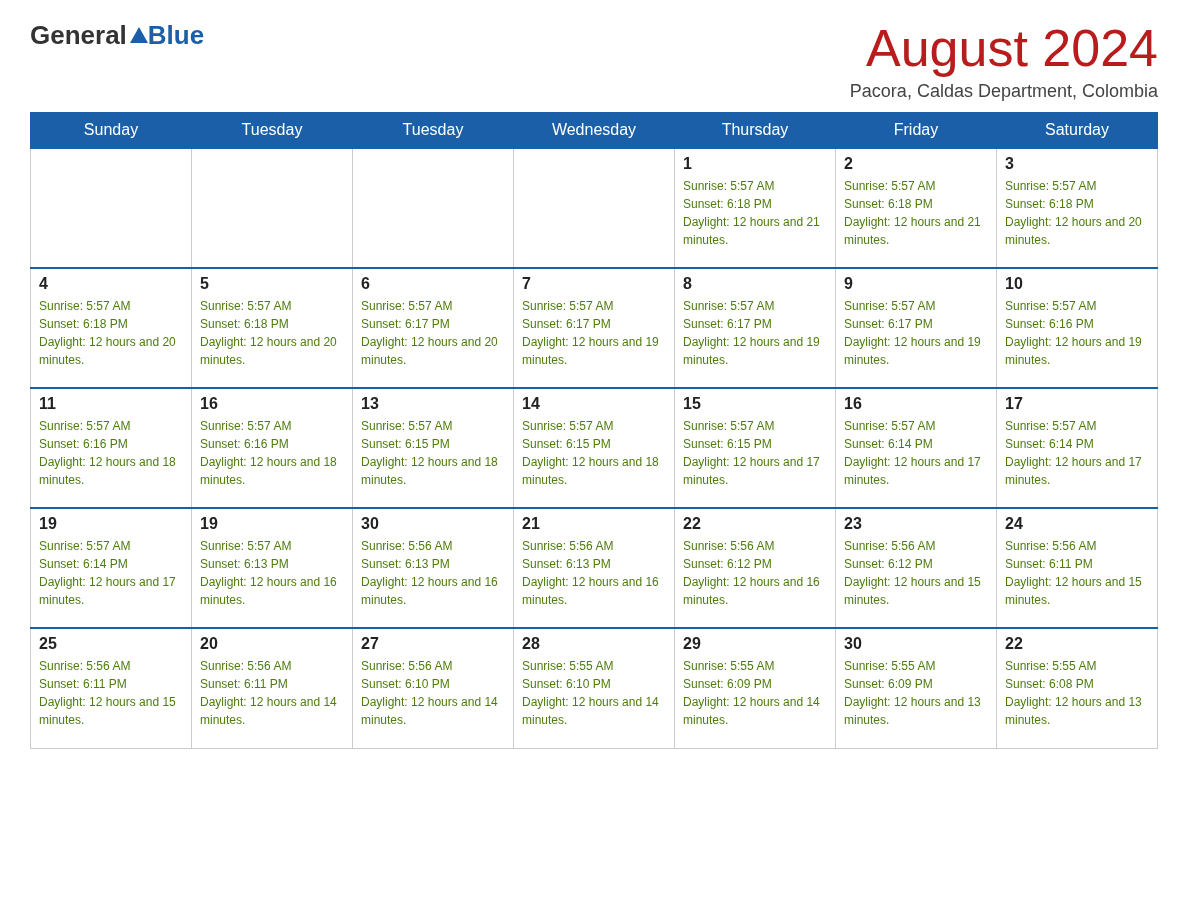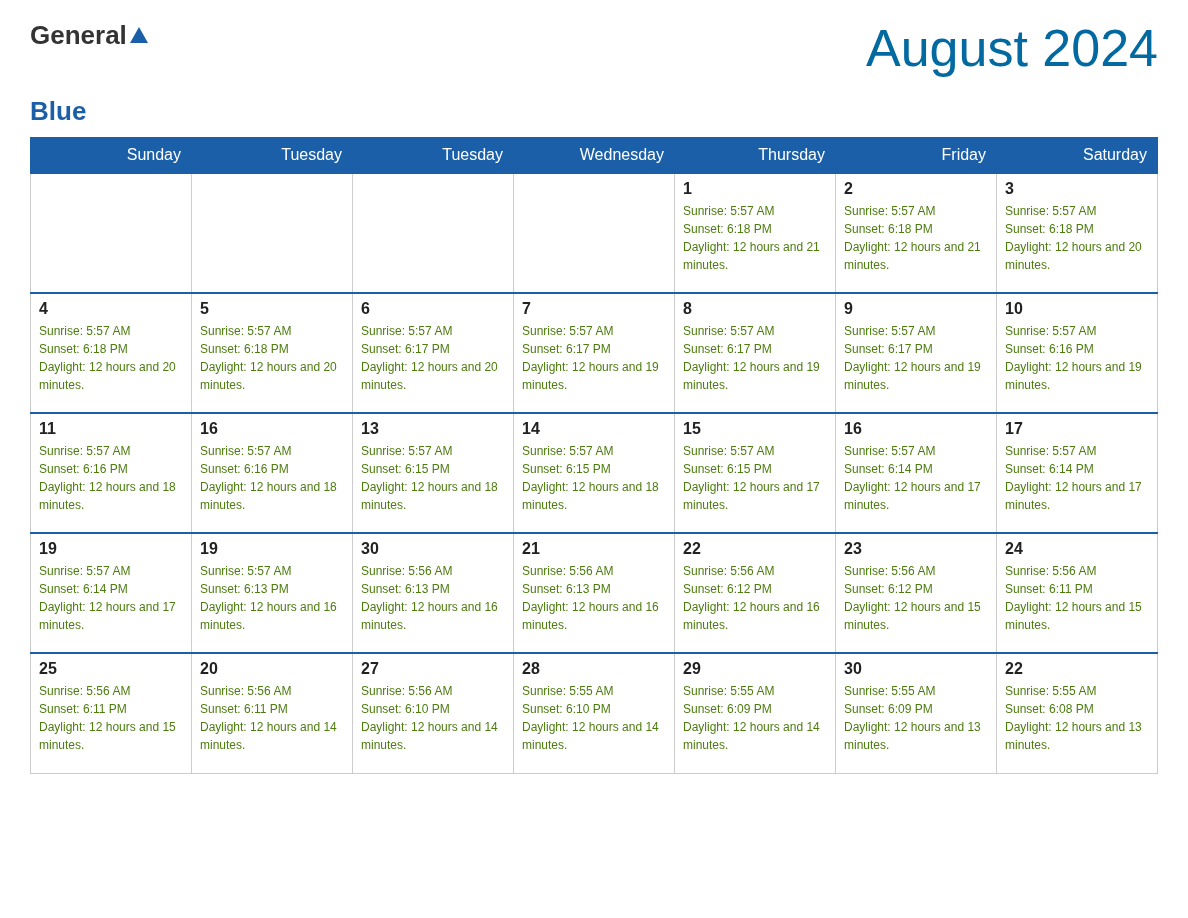--- a/index.html
+++ b/index.html
@@ -12,54 +12,53 @@
       padding: 20px 30px;
     }
     .header {
       display: flex;
       justify-content: space-between;
       align-items: flex-start;
       margin-bottom: 10px;
     }
     .logo {
       display: flex;
-      flex-direction: column;
+      flex-direction: row;
       align-items: flex-start;
-      gap: 45px;
     }
     .logo-line {
       display: flex;
       align-items: center;
     }
     .title-section {
       text-align: right;
     }
     .month-title {
       font-size: 52px;
       font-weight: 300;
-      color: #0369a1;
+      color: #b91c1c;
       line-height: 1.1;
     }
     .location {
       font-size: 18px;
       color: #444;
       margin-top: 4px;
     }
     .calendar {
       width: 100%;
       border-collapse: collapse;
       margin-top: 10px;
     }
     .calendar th {
       background-color: #1a5fa8;
       color: #fff;
       font-size: 16px;
       font-weight: normal;
       padding: 8px 10px;
-      text-align: right;
+      text-align: center;
       border: 1px solid #1a5fa8;
     }
     .calendar td {
       border: 1px solid #ccc;
       vertical-align: top;
       padding: 6px 8px;
       width: 14.28%;
       min-height: 110px;
       height: 120px;
     }
@@ -103,20 +102,21 @@
             <polygon points="9,0 18,16 0,16" fill="#1a5fa8"></polygon>
           </svg>
       </span>
     </div>
     <div>
       <span style="font-size:26px;font-weight:bold;color:#1a5fa8;margin-left:0;">Blue</span>
     </div>
   </div>
   <div class="title-section">
     <div class="month-title">August 2024</div>
+    <div class="location">Pacora, Caldas Department, Colombia</div>
   </div>
 </div>
 
 <table class="calendar">
   <thead>
     <tr>
       <th>Sunday</th>
       <th>Tuesday</th>
       <th>Tuesday</th>
       <th>Wednesday</th>

